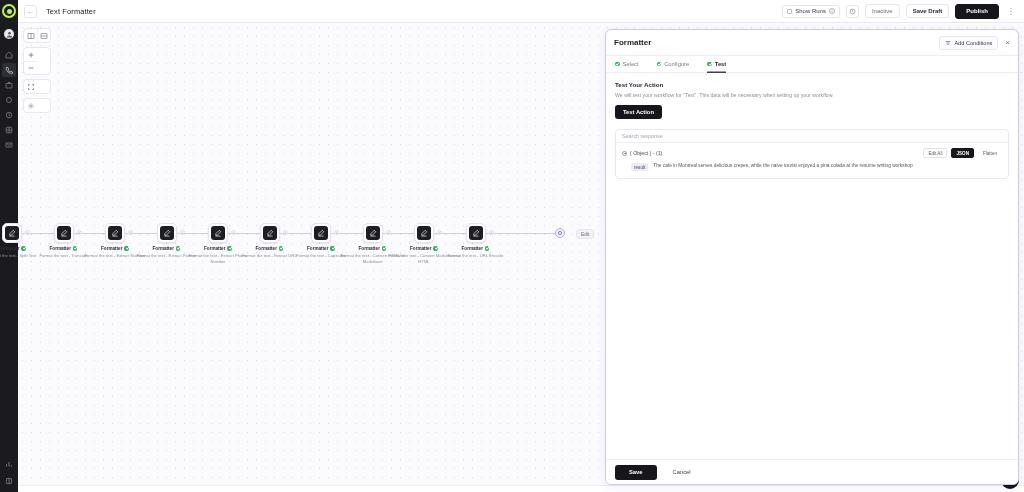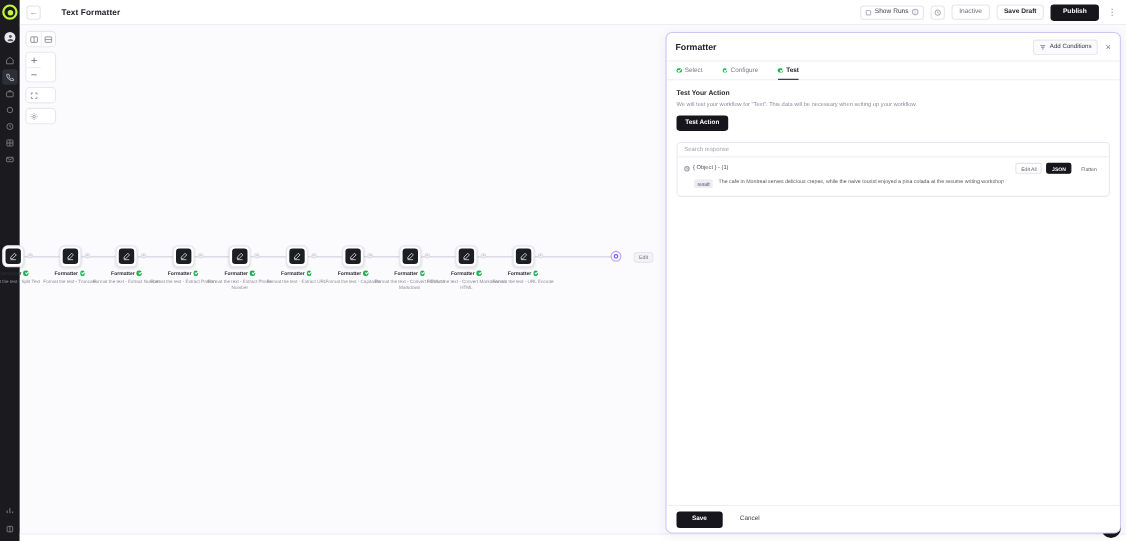--- a/index.html
+++ b/index.html
@@ -44,21 +44,21 @@
   .topbar {
     position: absolute; left: 18px; top: 0; right: 0; height: 23px;
     background: #fff; border-bottom: 1px solid #e9e9ef;
     display: flex; align-items: center; padding: 0 7px 0 6px;
   }
   .back-btn {
     width: 13px; height: 13px; border: 1px solid #e4e4ec; border-radius: 3px;
     display: flex; align-items: center; justify-content: center;
     color: #9a9aa6; font-size: 8px; background: #fff;
   }
-  .wf-title { margin-left: 19px; font-size: 7.5px; color: #22222c; font-weight: 700; letter-spacing: .1px; }
+  .wf-title { margin-left: 9px; font-size: 7.5px; color: #22222c; font-weight: 400; letter-spacing: .1px; }
   .top-right { margin-left: auto; display: flex; align-items: center; gap: 6px; }
   .showruns {
     display: flex; align-items: center; gap: 3px;
     font-size: 6px; color: #3b3b48;
     border: 1px solid #e6e6ee; border-radius: 3px; padding: 2.5px 4px; background:#fff;
   }
   .cbox { width: 5px; height: 5px; border: 1px solid #b9b9c6; border-radius: 1px; background: #fff; display:block; }
   .info-i { width: 6px; height: 6px; border: 1px solid #b5b5c2; border-radius: 50%;
     font-size: 4.5px; line-height: 5px; text-align: center; color: #8d8d9b; font-style: normal; }
   .icon-btn {

